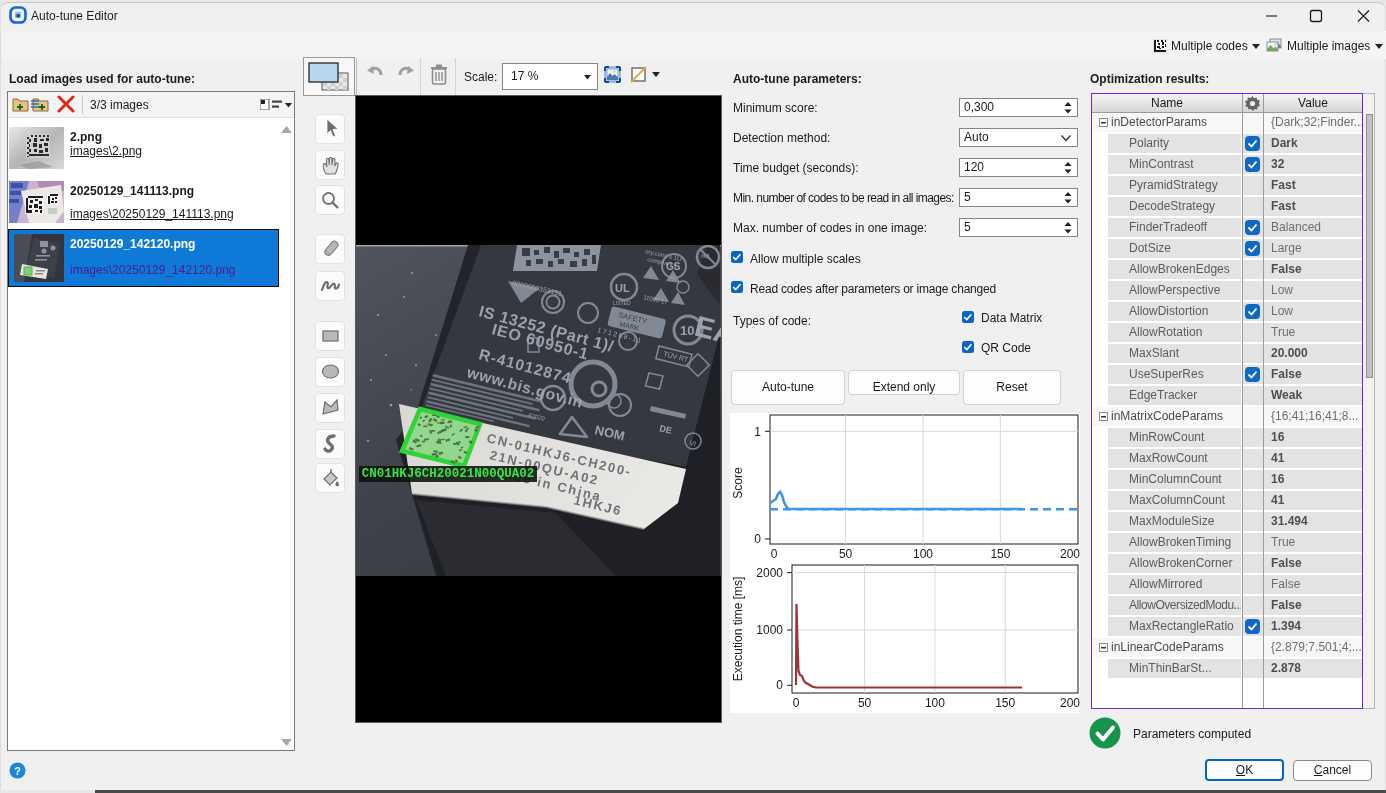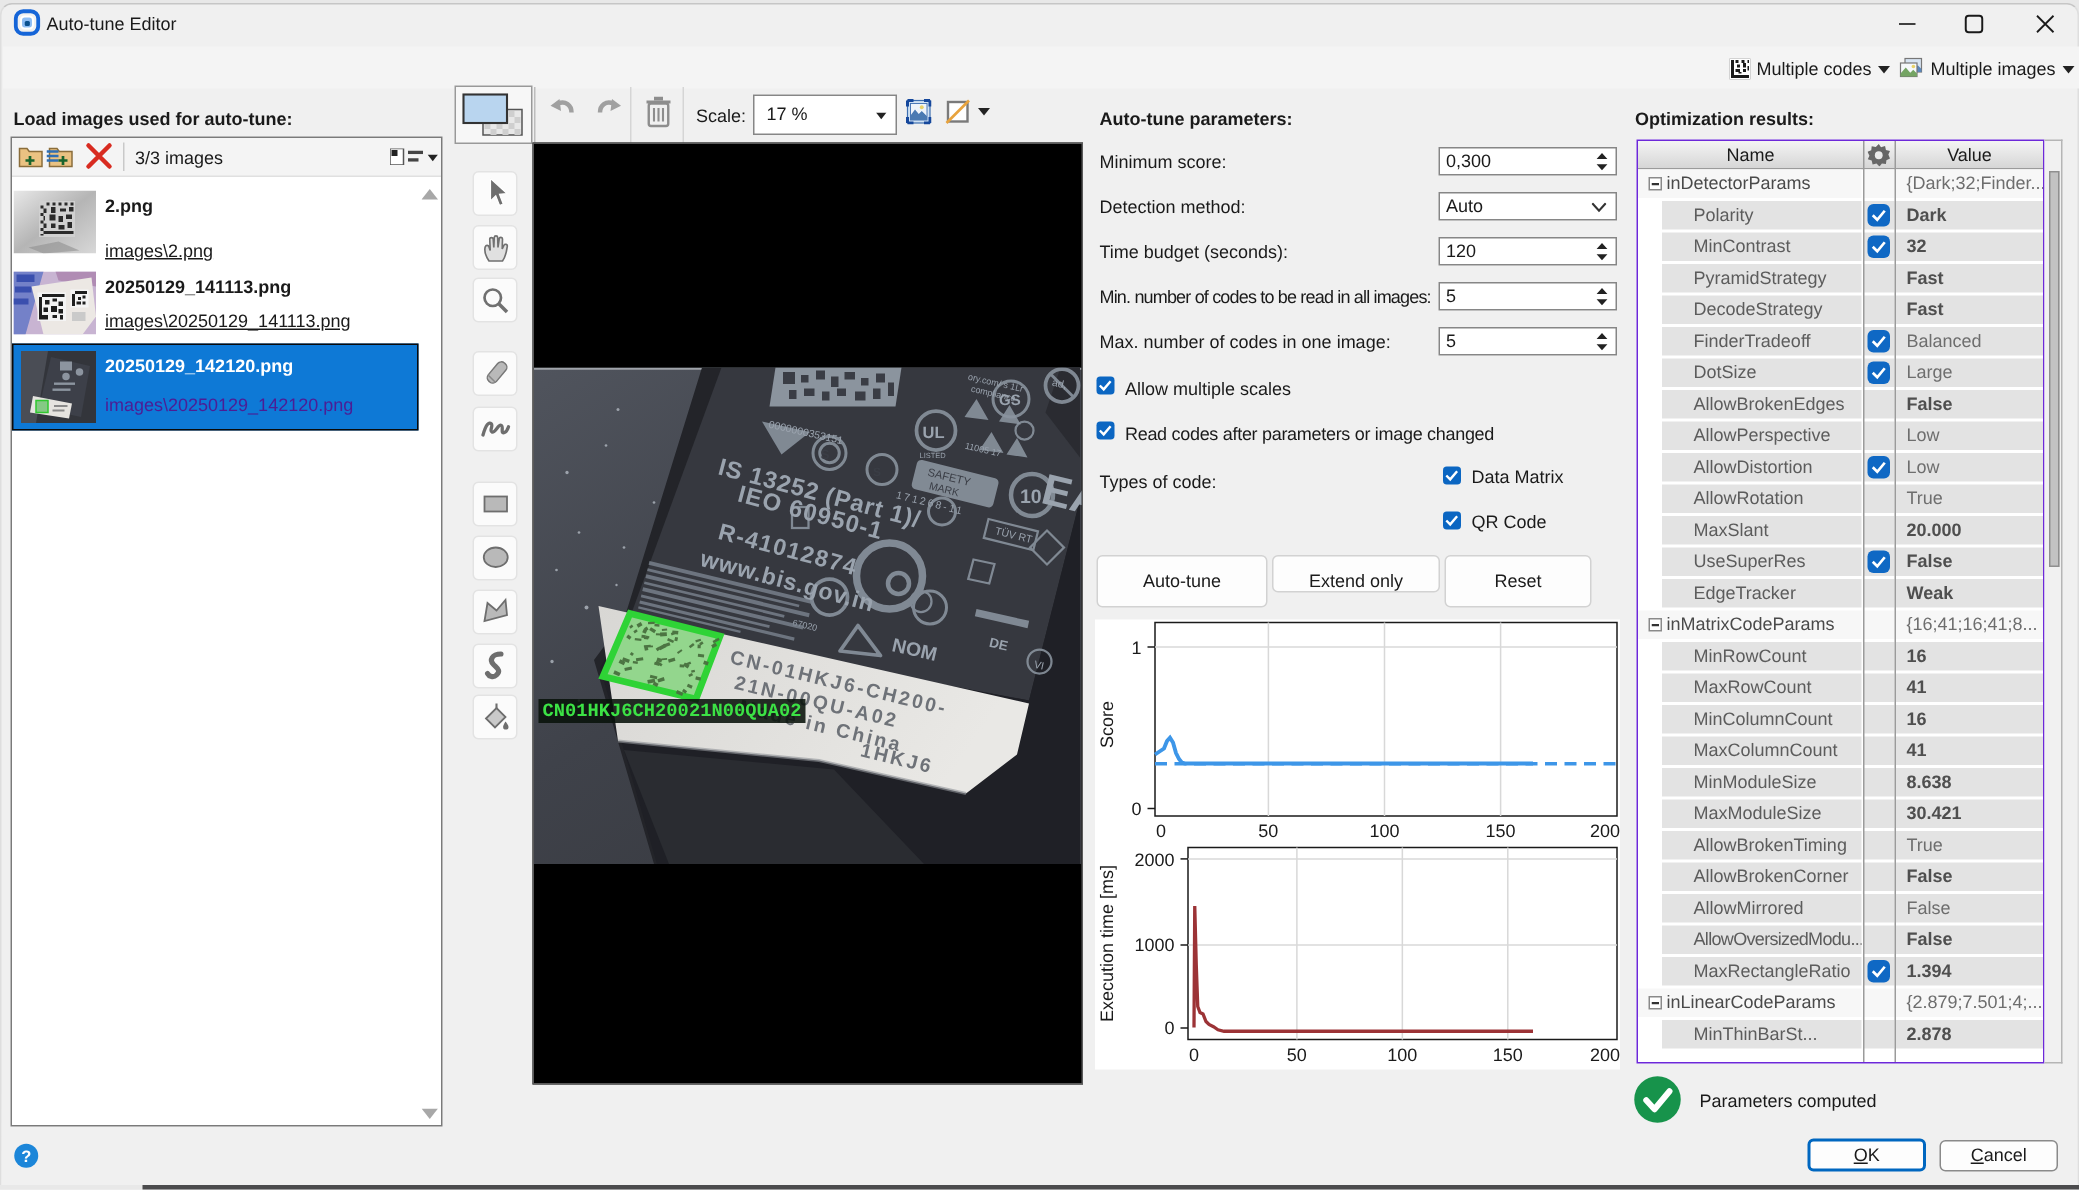--- a/index.html
+++ b/index.html
@@ -125,21 +125,21 @@
       </linearGradient>
     </defs>
  <rect width="55" height="42" fill="url(#g1)"></rect>
  <path d="M10 38 L30 34 L44 40 L20 42 Z" fill="#8f8f8f" opacity="0.6"></path>
  <g fill="#2a2a2a">
   <rect x="17" y="7" width="24" height="24" fill="#d0d0d0"></rect>
   <path d="M18 8 h2 v2 h-2 Z M22 8 h2 v2 h-2 Z M26 8 h2 v2 h-2 Z M30 8 h2 v2 h-2 Z M34 8 h2 v2 h-2 Z M38 8 h2 v2 h-2 Z M18 12 h4 v3 h-4 Z M25 11 h3 v4 h-3 Z M31 12 h4 v2 h-4 Z M37 11 h3 v3 h-3 Z M18 17 h3 v3 h-3 Z M24 16 h4 v4 h-4 Z M30 17 h3 v4 h-3 Z M35 16 h4 v3 h-4 Z M18 22 h4 v3 h-4 Z M25 22 h3 v3 h-3 Z M30 23 h4 v3 h-4 Z M36 21 h3 v4 h-3 Z M18 27 h22 v2 h-22 Z M18 8 v22 h2 v-22 Z"></path>
  </g>
 </svg>
 <div class="lbl bold" style="left:70px;top:130px;">2.png</div>
-<div class="lbl" style="left:70px;top:160px;text-decoration:underline;">images\2.png</div>
+<div class="lbl" style="left:70px;top:144px;text-decoration:underline;">images\2.png</div>
 
 <svg class="abs" style="left:9px;top:181px" width="55" height="42" viewBox="0 0 55 42">
  <rect width="55" height="42" fill="#c8b4d2"></rect>
  <path d="M0 0 H20 L8 42 H0 Z" fill="#7481c8"></path>
  <path d="M2 2 h12 v5 h-12 Z M1 10 h11 v4 h-11 Z M0 18 h10 v4 h-10 Z" fill="#3a4fae"></path>
  <path d="M28 0 H55 V10 L30 6 Z" fill="#b08cb4"></path>
  <path d="M12 10 L52 4 L55 30 L46 42 L20 42 Z" fill="#ece8e4"></path>
  <g fill="#1e1e1e">
   <rect x="16" y="14" width="19" height="19" fill="#f4f4f4"></rect>
   <path d="M17 15 h17 v2 h-17 Z M17 15 v17 h2 v-17 Z M21 19 h3 v3 h-3 Z M26 18 h3 v2 h-3 Z M30 20 h3 v3 h-3 Z M20 24 h3 v3 h-3 Z M25 23 h4 v4 h-4 Z M30 25 h3 v3 h-3 Z M19 29 h4 v3 h-4 Z M26 29 h3 v2 h-3 Z M31 29 h2 v3 h-2 Z"></path>
@@ -722,28 +722,23 @@
         <div class="tcell tname">MinColumnCount</div>
         <div class="tcell tgear"></div>
         <div class="tcell tval bv">16</div>
       </div>
 <div class="trow">
         <div class="tcell tname">MaxColumnCount</div>
         <div class="tcell tgear"></div>
         <div class="tcell tval bv">41</div>
       </div>
 <div class="trow">
-        <div class="tcell tname">MinModuleSize</div>
-        <div class="tcell tgear"></div>
-        <div class="tcell tval bv">8.638</div>
-      </div>
-<div class="trow">
         <div class="tcell tname">MaxModuleSize</div>
         <div class="tcell tgear"></div>
-        <div class="tcell tval bv">30.421</div>
+        <div class="tcell tval bv">31.494</div>
       </div>
 <div class="trow">
         <div class="tcell tname">AllowBrokenTiming</div>
         <div class="tcell tgear"></div>
         <div class="tcell tval">True</div>
       </div>
 <div class="trow">
         <div class="tcell tname">AllowBrokenCorner</div>
         <div class="tcell tgear"></div>
         <div class="tcell tval bv">False</div>

